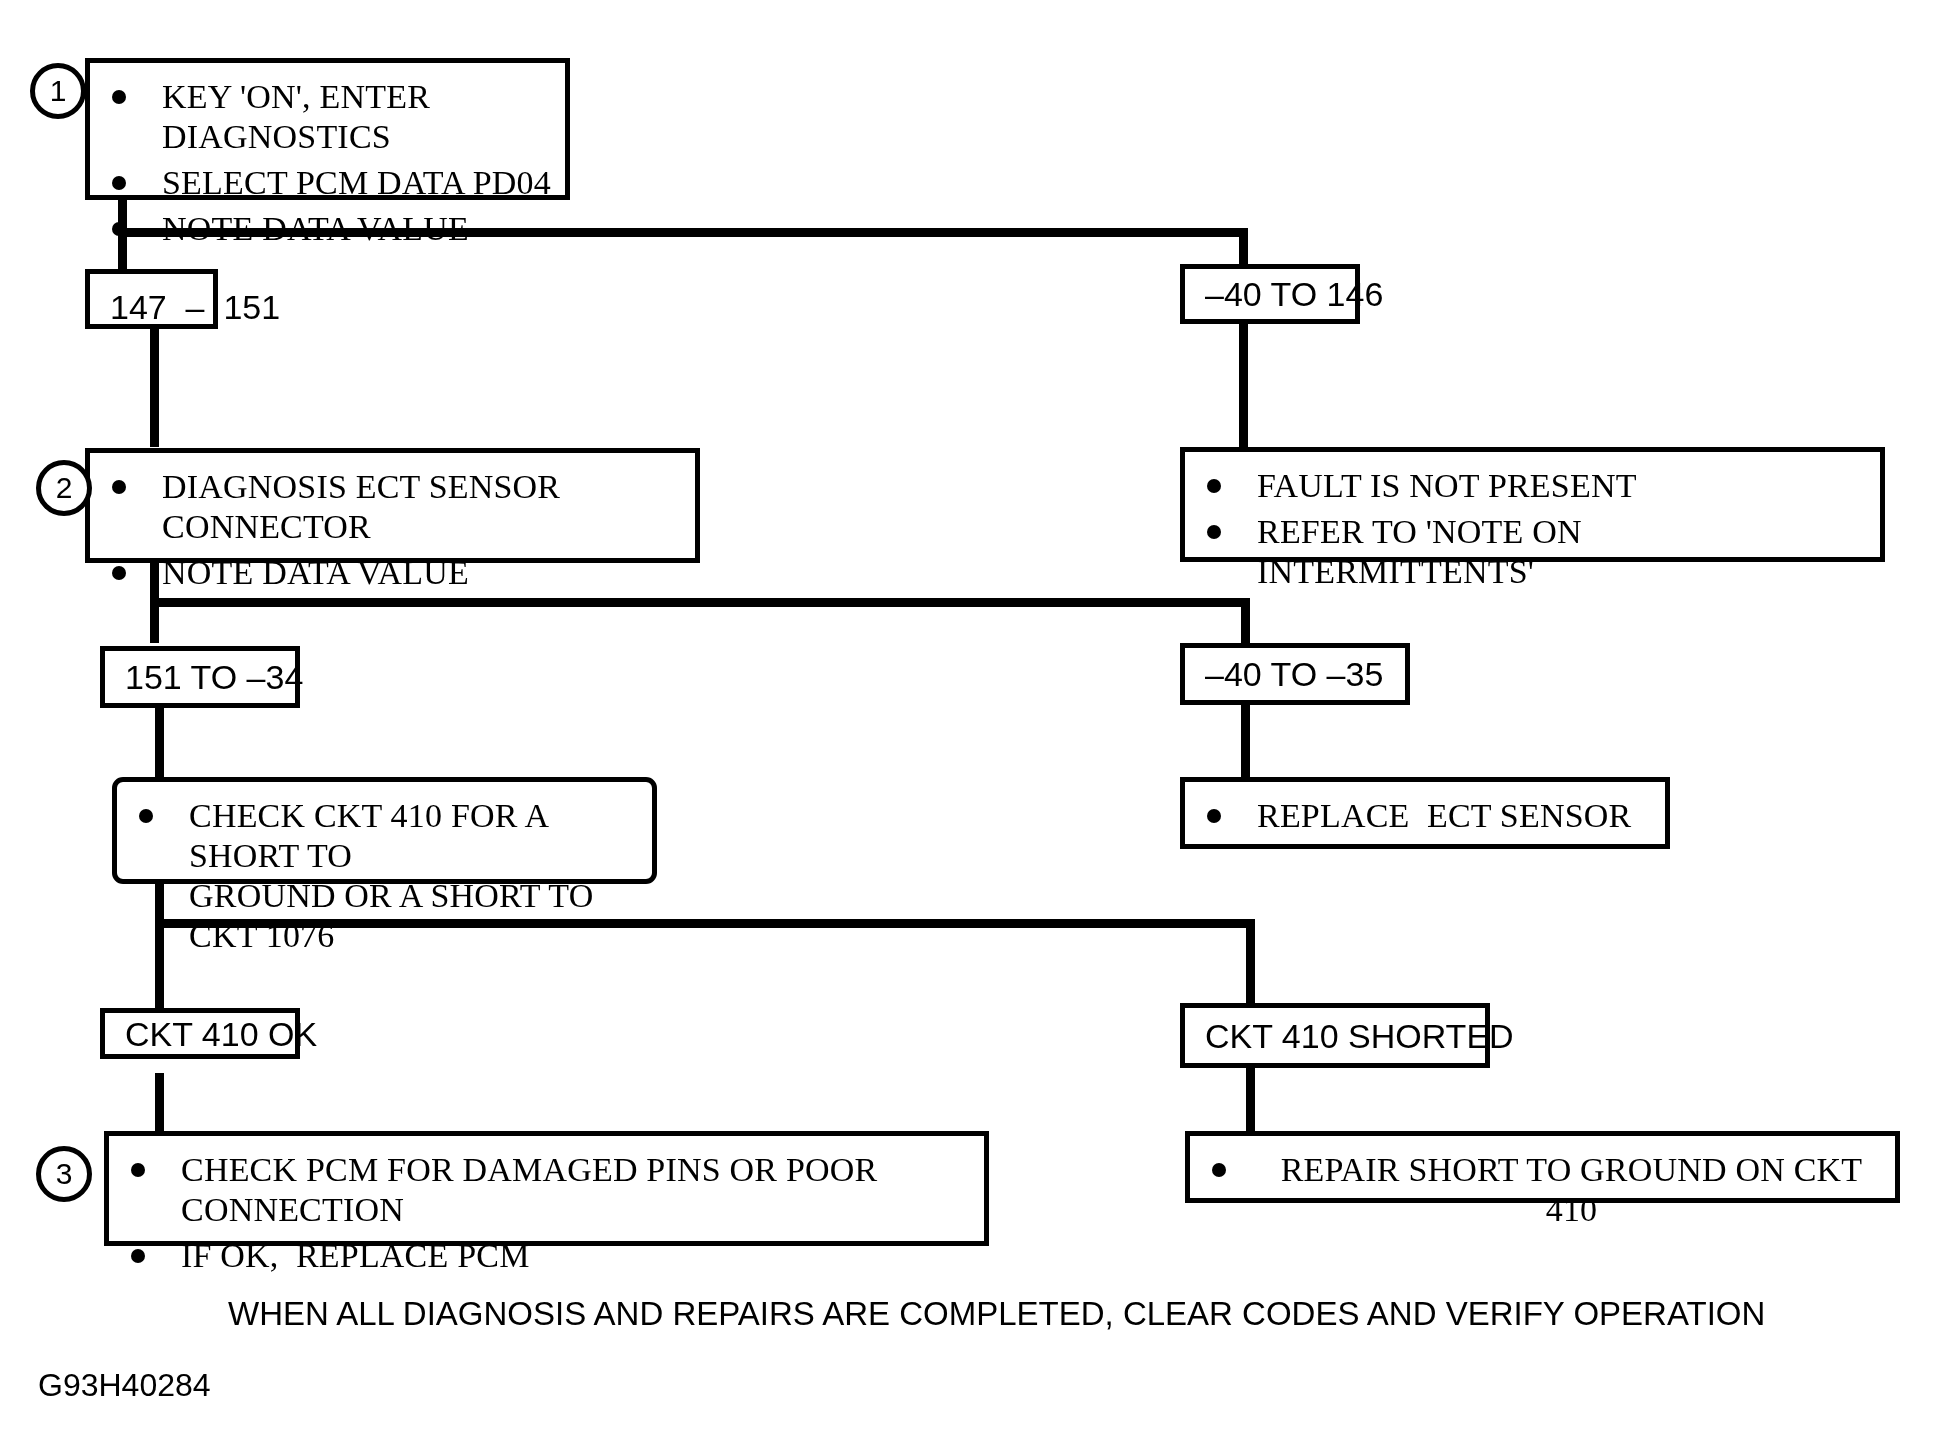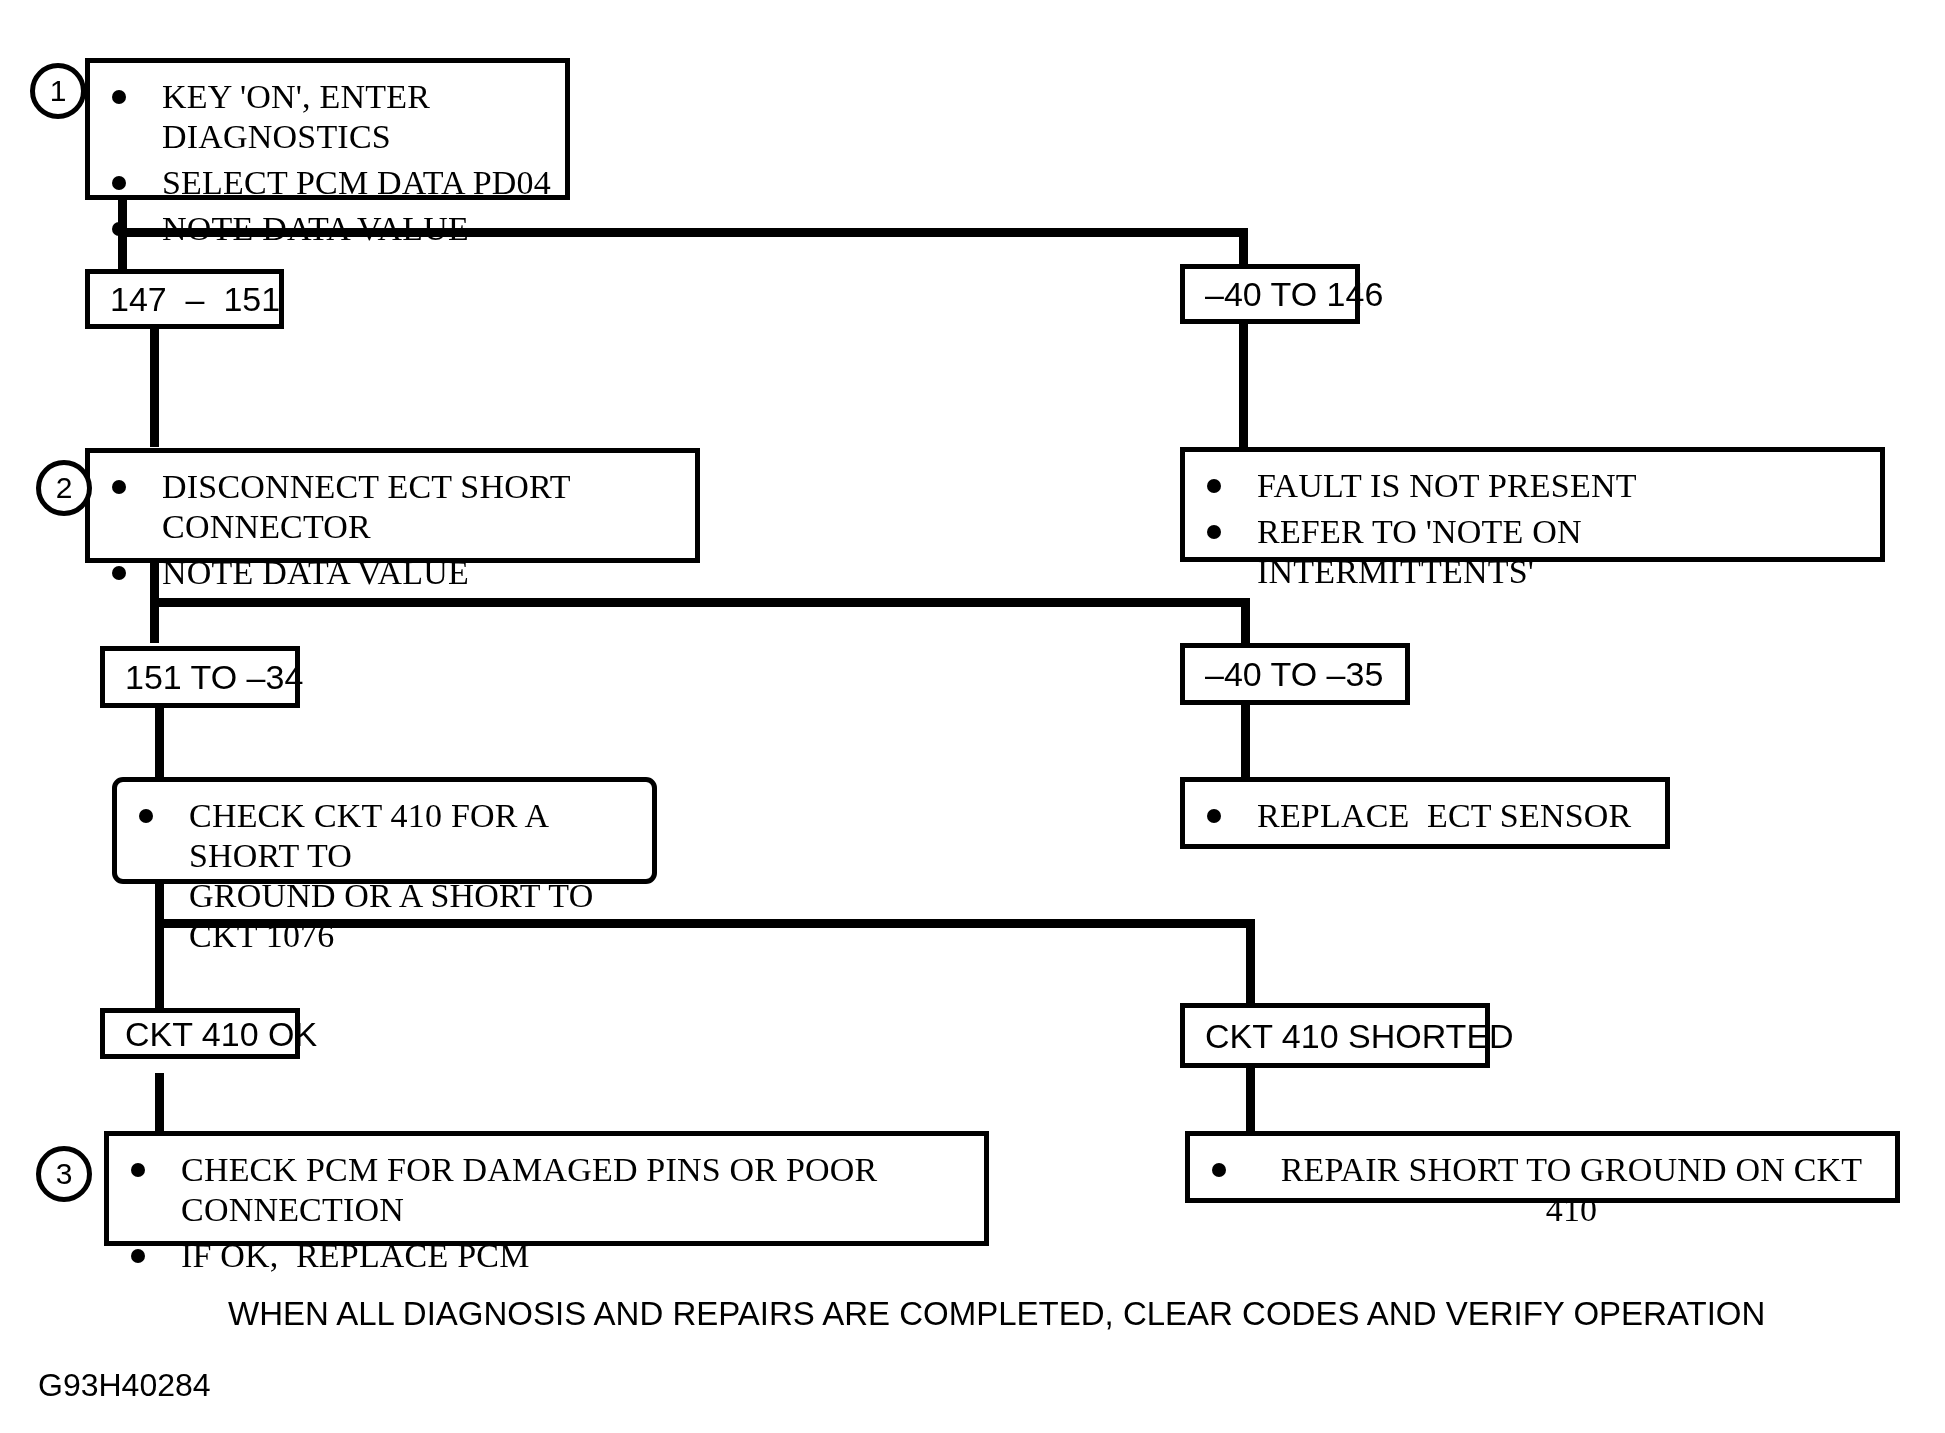--- a/index.html
+++ b/index.html
@@ -128,37 +128,37 @@
     <div class="bullet-row">
       <span class="bullet"></span>
       <span class="bullet-text">NOTE DATA VALUE</span>
     </div>
   </div>
 
   <div class="vline" style="left:118px; top:200px; width:9px; height:78px;"></div>
   <div class="hline" style="left:118px; top:228px; width:1130px; height:9px;"></div>
   <div class="vline" style="left:1239px; top:228px; width:9px; height:50px;"></div>
 
-  <div class="box value-box" style="left:85px; top:269px; width:199px; height:60px;">
+  <div class="box value-box" style="left:85px; top:269px; width:133px; height:60px;align-items:flex-end;">
     <span class="value-text">147  –  151</span>
   </div>
 
   <div class="box value-box" style="left:1180px; top:264px; width:180px; height:60px;">
     <span class="value-text">‒40 TO 146</span>
   </div>
 
   <div class="vline" style="left:150px; top:329px; width:9px; height:118px;"></div>
   <div class="vline" style="left:1239px; top:324px; width:9px; height:123px;"></div>
 
   <div class="step-circle" style="left:36px; top:460px;">2</div>
 
   <div class="box action-box" style="left:85px; top:448px; width:615px; height:115px;">
     <div class="bullet-row">
       <span class="bullet"></span>
-      <span class="bullet-text">DISCONNECT ECT SHORT CONNECTOR</span>
+      <span class="bullet-text">DIAGNOSIS ECT SENSOR CONNECTOR</span>
     </div>
     <div class="bullet-row">
       <span class="bullet"></span>
       <span class="bullet-text">NOTE DATA VALUE</span>
     </div>
   </div>
 
   <div class="box action-box" style="left:1180px; top:447px; width:705px; height:115px;">
     <div class="bullet-row">
       <span class="bullet"></span>

